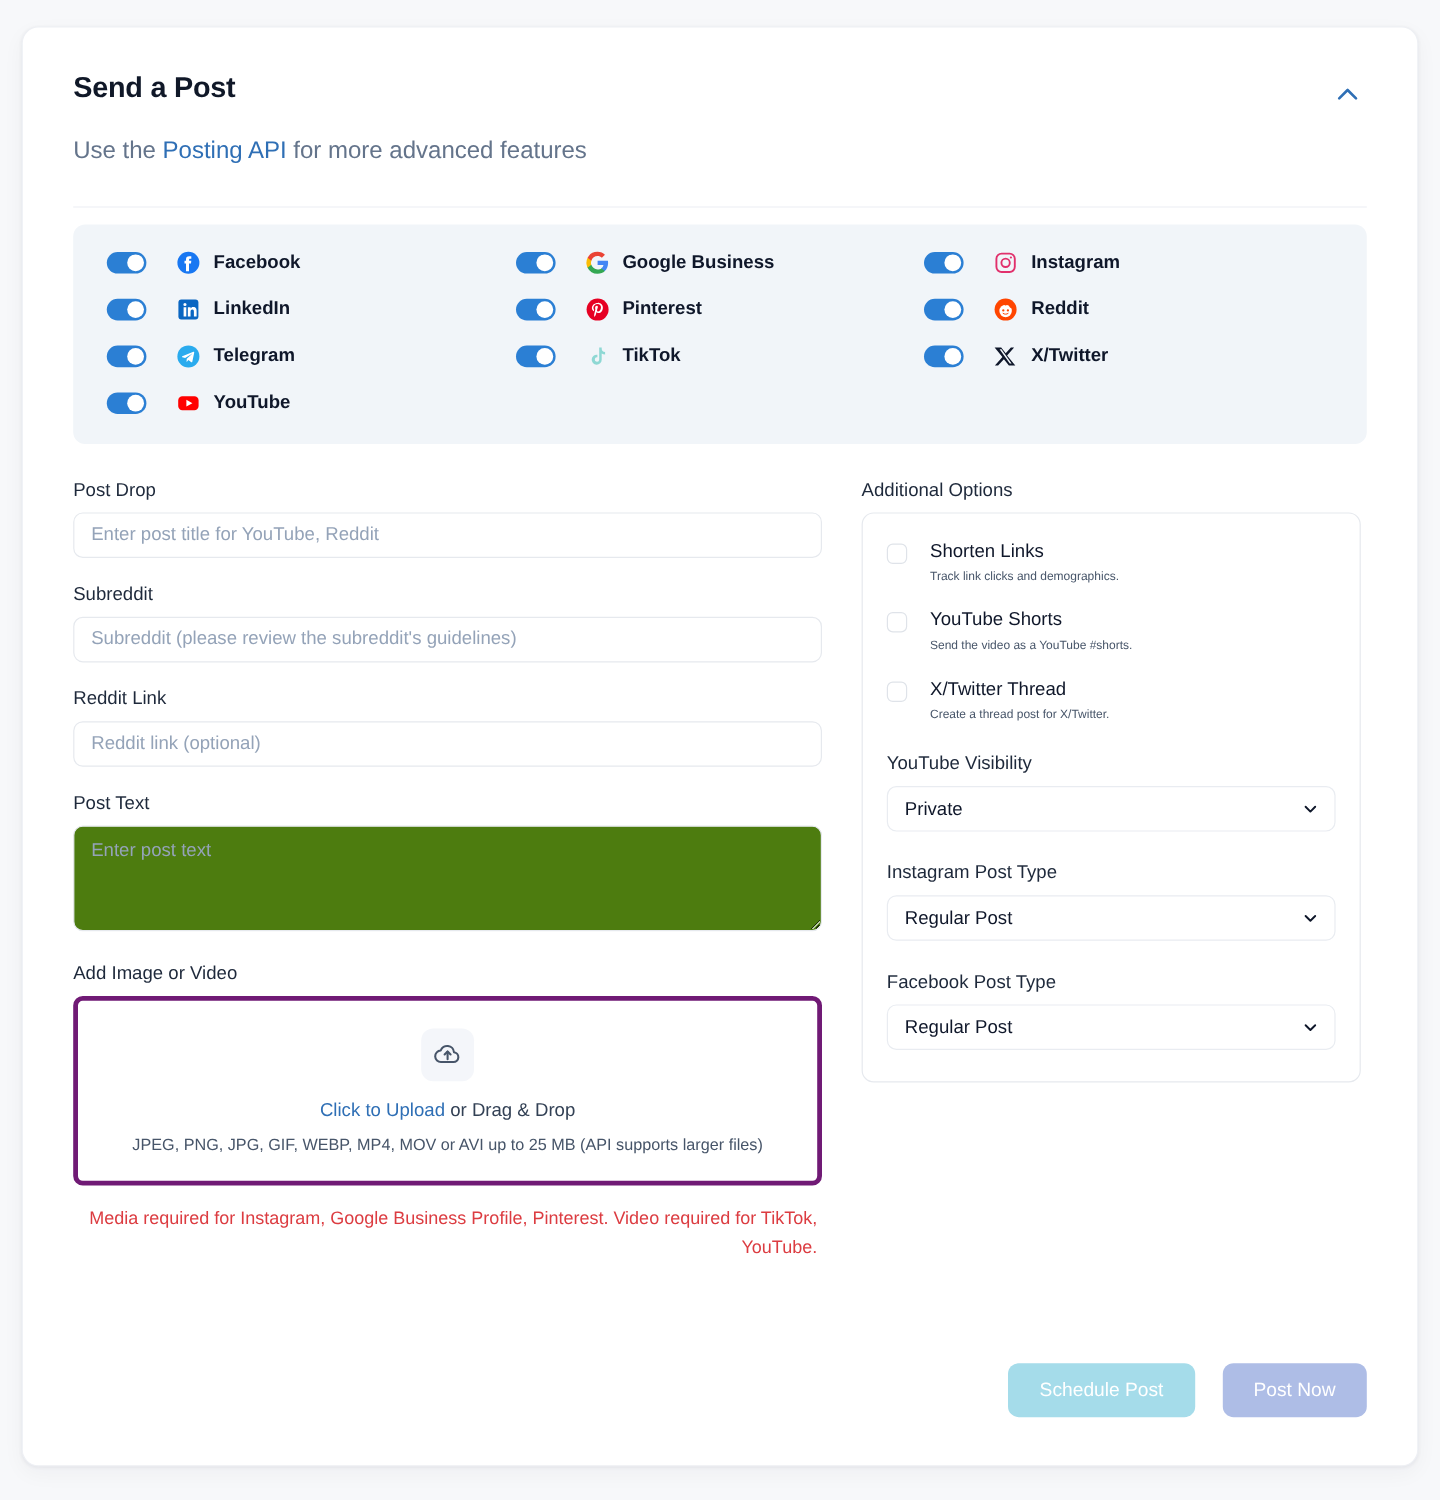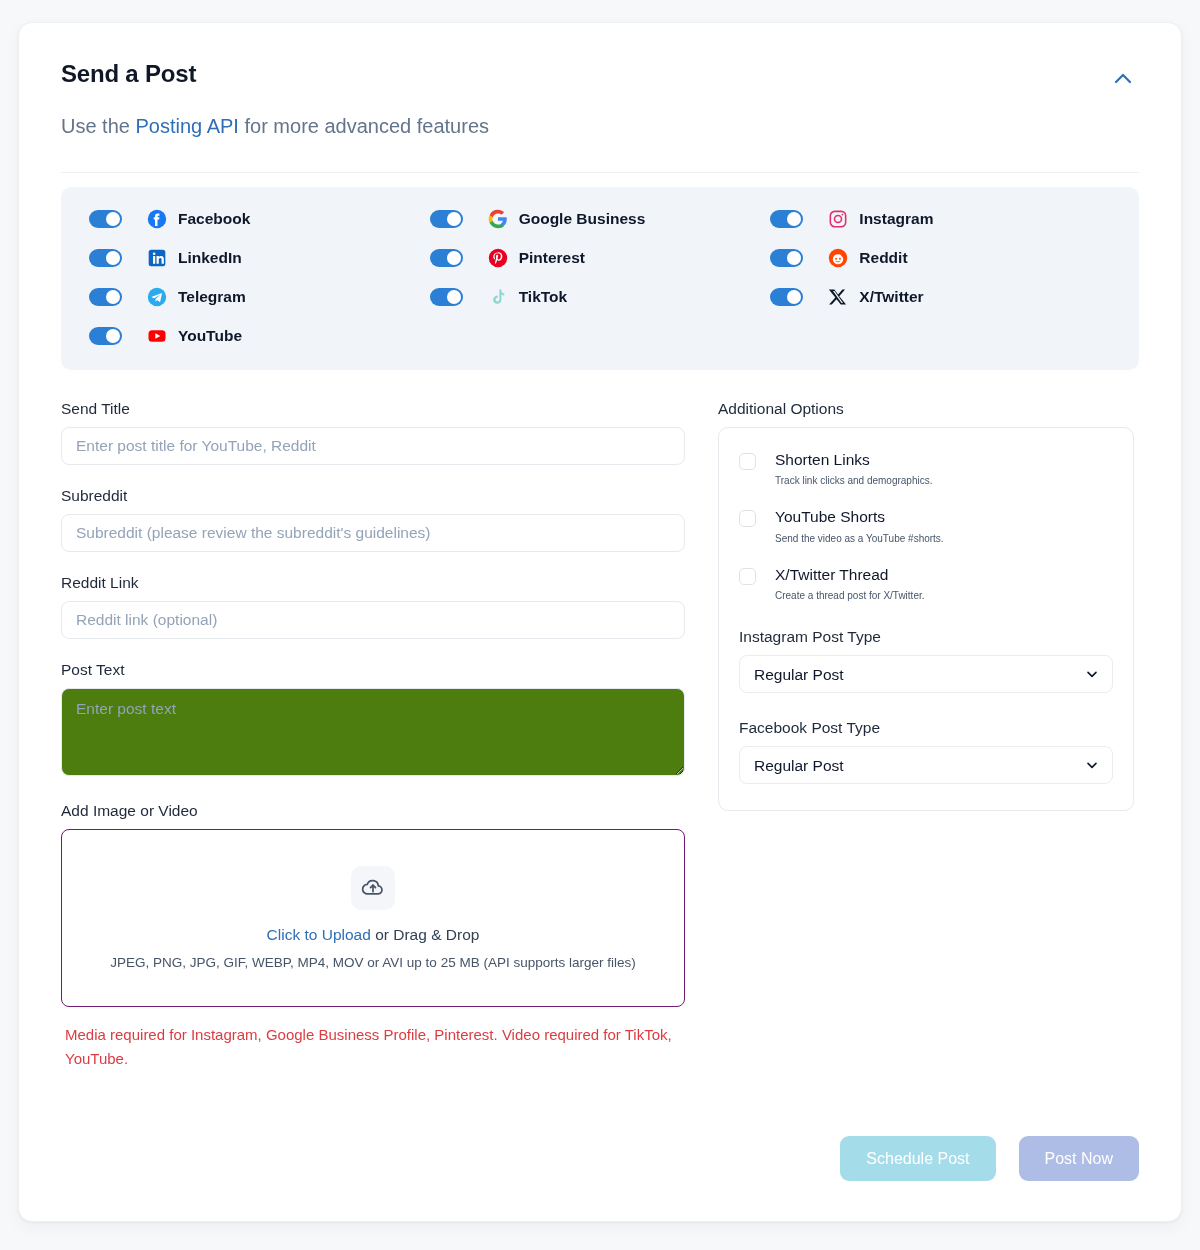--- a/index.html
+++ b/index.html
@@ -193,23 +193,23 @@
     font-family: "Liberation Sans", sans-serif;
     color: #0f172a;
     outline: none;
     resize: vertical;
   }
   .txt-area::placeholder { color: #94a3b8; }
 
   
   .dropzone {
     margin-top: 9px;
-    border: 1px solid #701a75;
+    border: 4px solid #701a75;
     border-radius: 8px;
-    height: 178px;
+    height: 158px;
     box-sizing: border-box;
     display: flex;
     flex-direction: column;
     align-items: center;
     justify-content: center;
     cursor: pointer;
     background: #fff;
   }
   .dz-icon {
     width: 44px;
@@ -228,21 +228,21 @@
   .dz-main .lnk { color: #2f6fb5; }
   .dz-sub {
     margin-top: 11px;
     font-size: 13.5px;
     color: #475569;
   }
   .media-warning {
     margin-top: 16px;
     font-size: 15px;
     color: #dc3c41;
-    text-align: left;
+    text-align: right;
     line-height: 1.6;
     padding: 0 4px;
   }
 
   
   .opt-box {
     margin-top: 9px;
     border: 1px solid #e6e9ee;
     border-radius: 10px;
     padding: 22px 20px 26px 20px;
@@ -480,21 +480,21 @@
           </span>
           <span class="sn-name">YouTube</span>
         </div>
       </div>
 
     <div class="cols">
 
       <div class="col-left">
 
         <div class="field">
-          <label class="field-label">Send Title</label>
+          <label class="field-label">Post Drop</label>
           <input class="txt-input" type="text" placeholder="Enter post title for YouTube, Reddit" value="" style="">
         </div>
 
         <div class="field">
           <label class="field-label">Subreddit</label>
           <input class="txt-input" type="text" placeholder="Subreddit (please review the subreddit's guidelines)" value="" style="">
         </div>
 
         <div class="field">
           <label class="field-label">Reddit Link</label>
@@ -547,20 +547,26 @@
               <div class="opt-row">
                 <button class="cbx"></button>
                 <div>
                   <div class="opt-title">X/Twitter Thread</div>
                   <div class="opt-desc">Create a thread post for X/Twitter.</div>
                 </div>
               </div>
             </div>
           <div id="opt-selects">
               <div class="sel-group">
+                <label class="sel-label">YouTube Visibility</label>
+                <div class="sel-wrap"><select class="sel"><option selected="">Private</option><option>Public</option><option>Unlisted</option></select><span class="sel-chev"><svg width="16" height="16" viewBox="0 0 24 24" fill="none" stroke="#0f172a" stroke-width="2.4" stroke-linecap="round" stroke-linejoin="round">
+                      <polyline points="6,9.5 12,15.5 18,9.5"></polyline>
+                    </svg></span></div>
+              </div>
+              <div class="sel-group">
                 <label class="sel-label">Instagram Post Type</label>
                 <div class="sel-wrap"><select class="sel"><option selected="">Regular Post</option><option>Story</option><option>Reel</option></select><span class="sel-chev"><svg width="16" height="16" viewBox="0 0 24 24" fill="none" stroke="#0f172a" stroke-width="2.4" stroke-linecap="round" stroke-linejoin="round">
                       <polyline points="6,9.5 12,15.5 18,9.5"></polyline>
                     </svg></span></div>
               </div>
               <div class="sel-group">
                 <label class="sel-label">Facebook Post Type</label>
                 <div class="sel-wrap"><select class="sel"><option selected="">Regular Post</option><option>Story</option><option>Reel</option></select><span class="sel-chev"><svg width="16" height="16" viewBox="0 0 24 24" fill="none" stroke="#0f172a" stroke-width="2.4" stroke-linecap="round" stroke-linejoin="round">
                       <polyline points="6,9.5 12,15.5 18,9.5"></polyline>
                     </svg></span></div>

